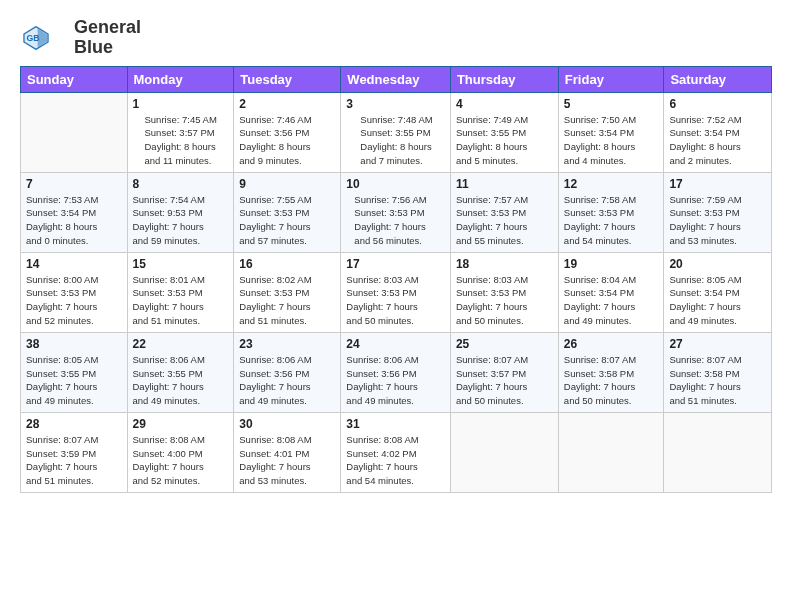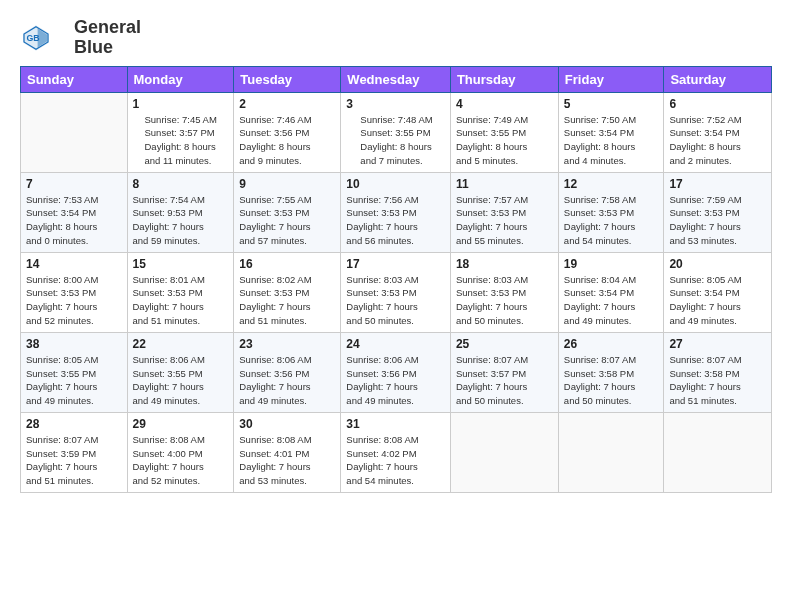--- a/index.html
+++ b/index.html
@@ -188,21 +188,21 @@
           </td>
           <td>
             <span class="day-num">9</span>
             <div class="day-info" style="white-space: pre-line;">Sunrise: 7:55 AM
 Sunset: 3:53 PM
 Daylight: 7 hours
 and 57 minutes.</div>
           </td>
           <td>
             <span class="day-num">10</span>
-            <div class="day-info" style="white-space: pre-line;">Sunrise: 7:56 AM
+            <div class="day-info" style="white-space: pre-line; margin-left: 8px;">Sunrise: 7:56 AM
 Sunset: 3:53 PM
 Daylight: 7 hours
 and 56 minutes.</div>
           </td>
           <td>
             <span class="day-num">11</span>
             <div class="day-info" style="white-space: pre-line;">Sunrise: 7:57 AM
 Sunset: 3:53 PM
 Daylight: 7 hours
 and 55 minutes.</div>

